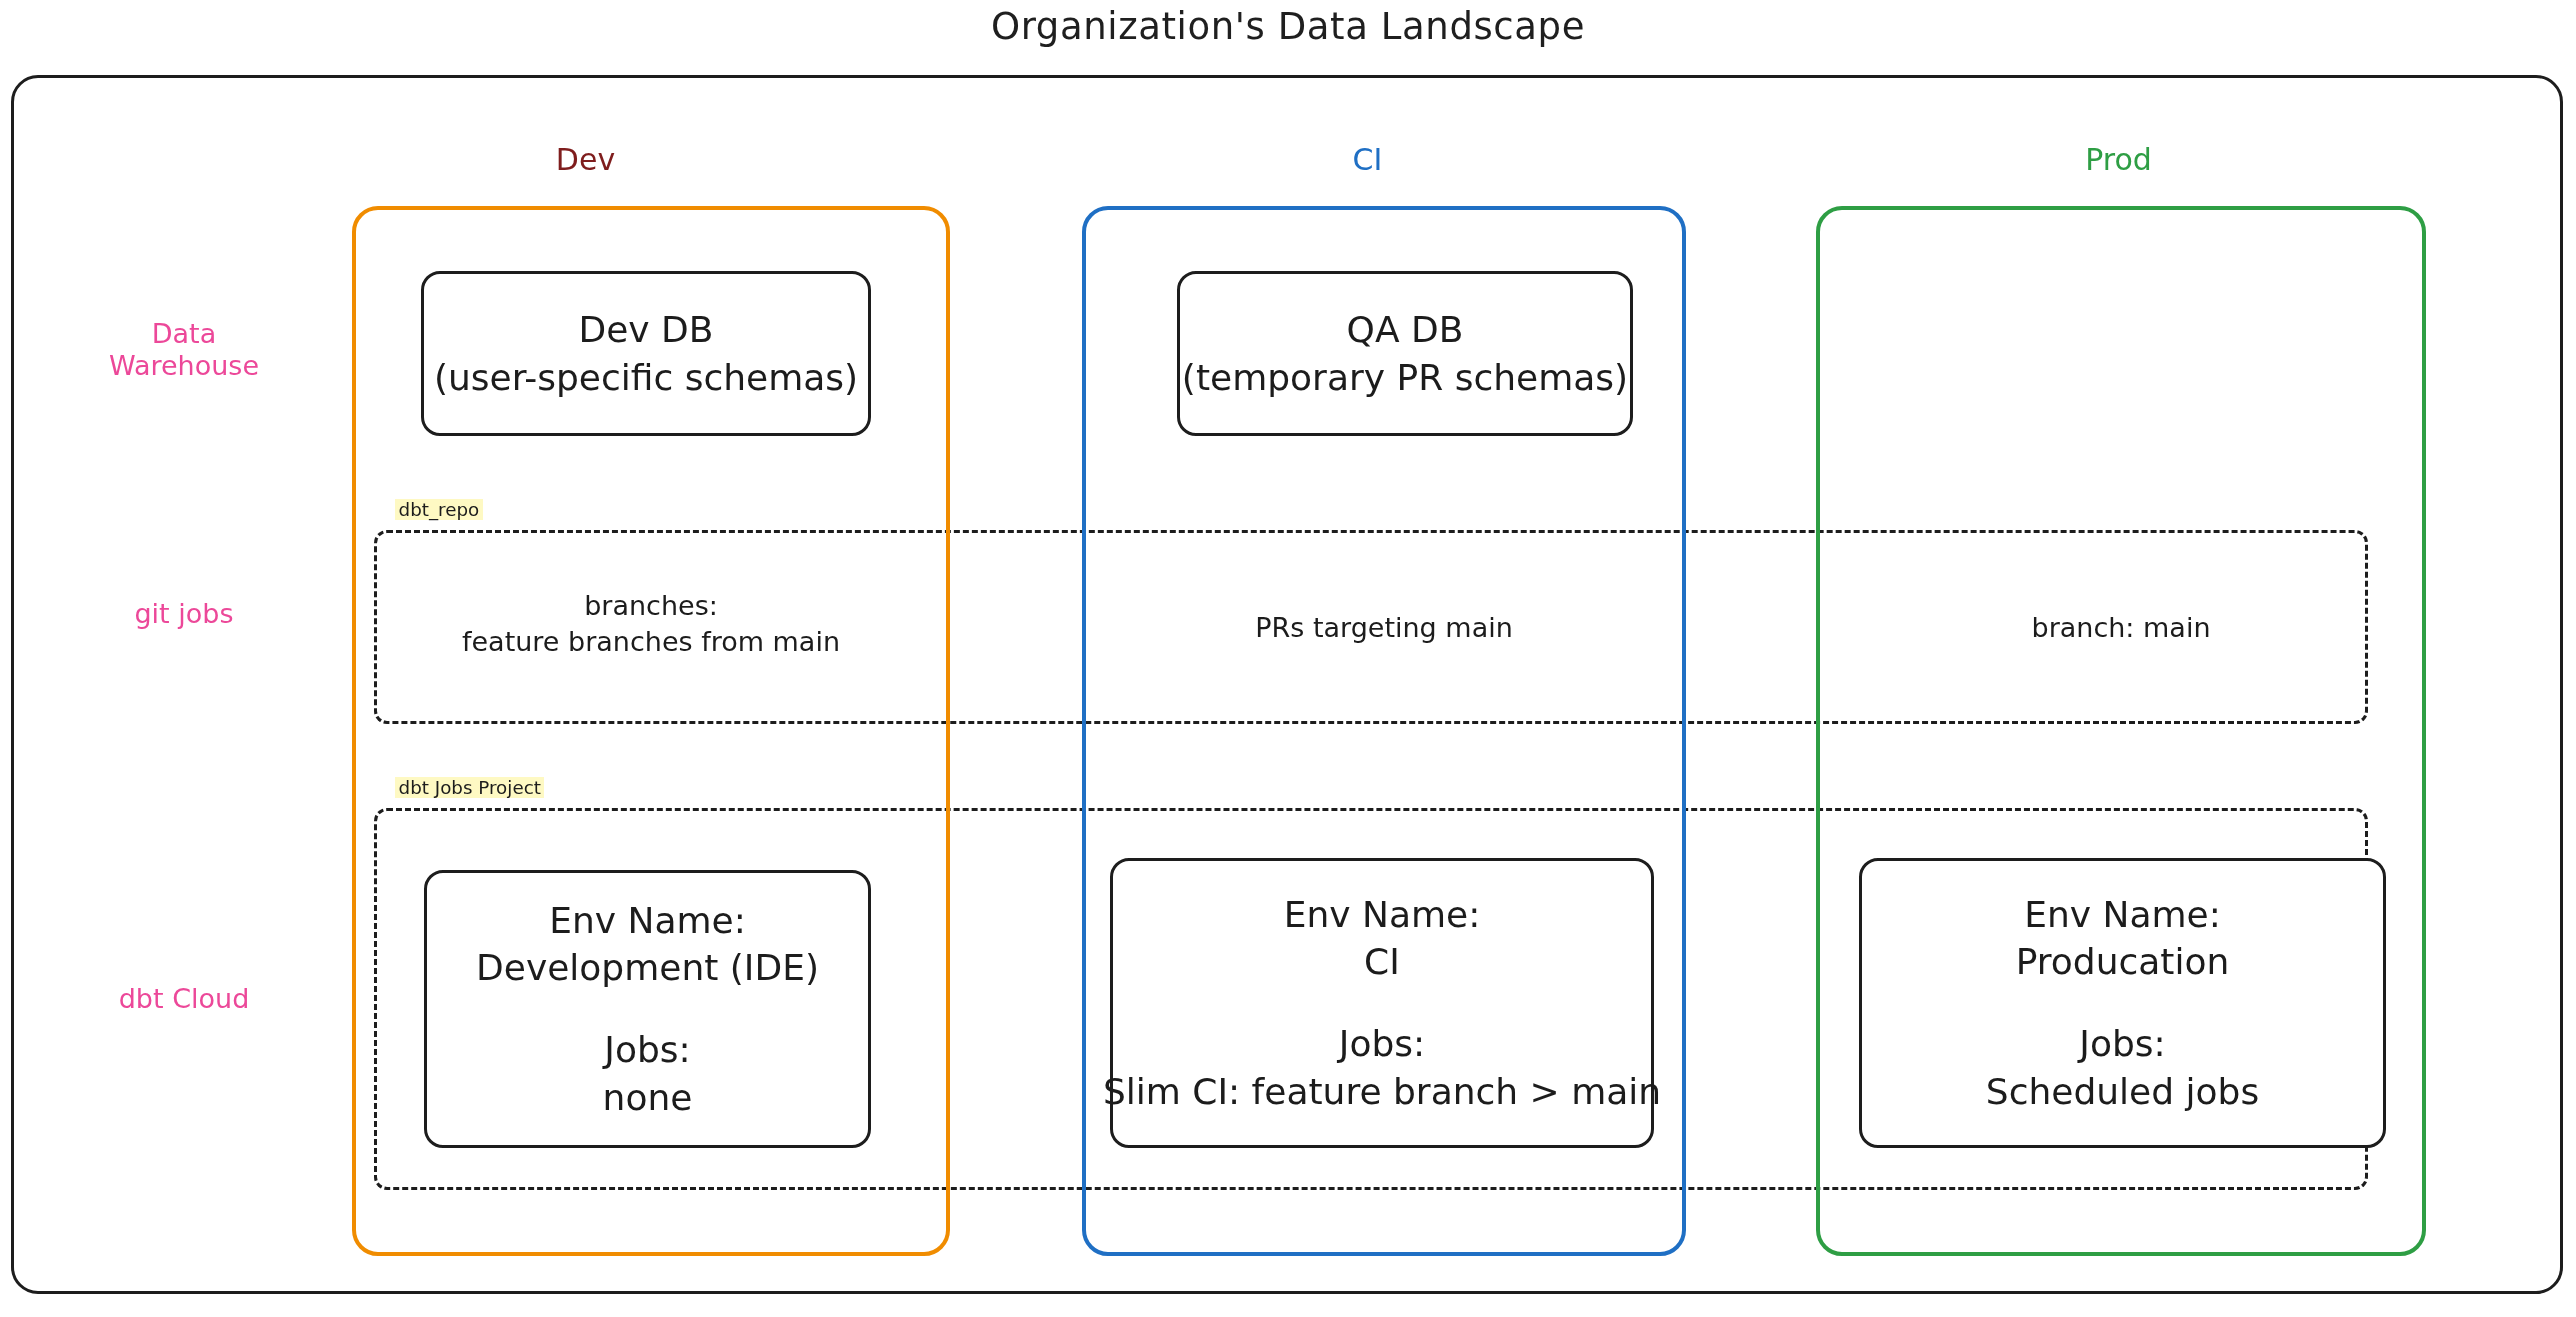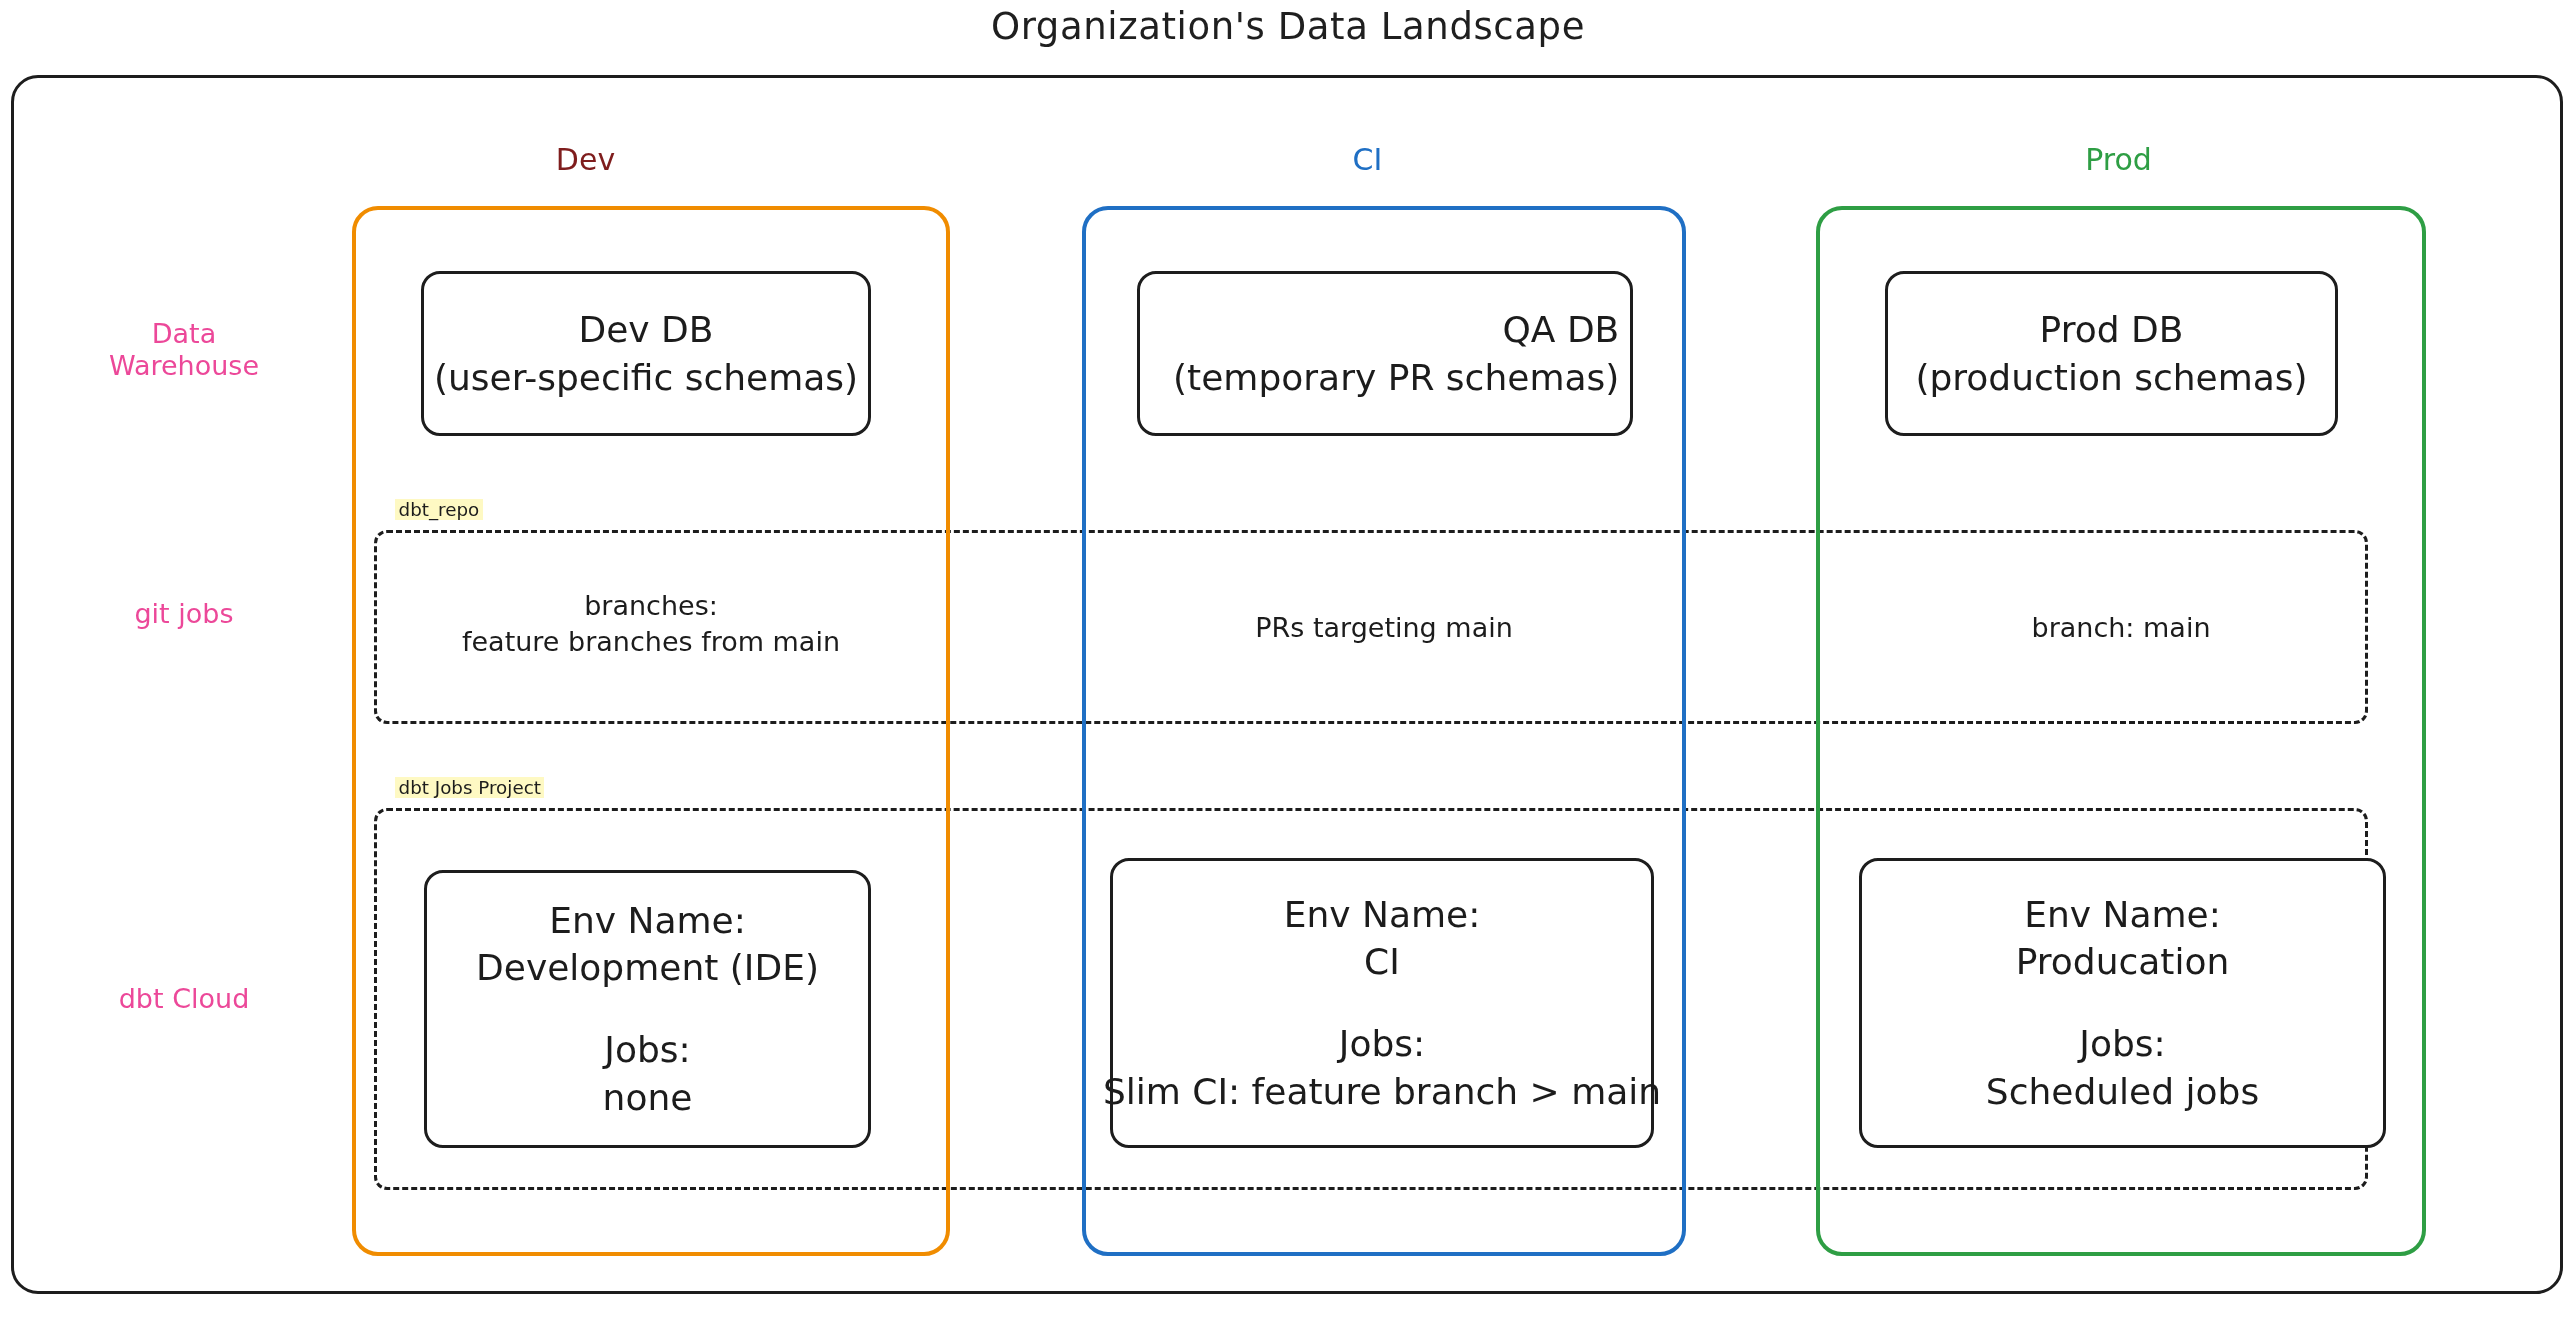--- a/index.html
+++ b/index.html
@@ -124,21 +124,21 @@
     font-size: 36px;
     line-height: 1.32;
     color: #1c1c1c;
     padding: 6px 10.7px;
   }
   .node .line { display: block; white-space: nowrap; }
   .node .spacer { display: block; height: 34px; }
 
   
   #node-dev-db  { left: 421px;  top: 271px; width: 450px; height: 165px; }
-  #node-qa-db   { left: 1137px; top: 271px; width: 496px; height: 165px; align-items: flex-end; }
+  #node-qa-db   { left: 1177px; top: 271px; width: 456px; height: 165px; }
   #node-prod-db { left: 1885px; top: 271px; width: 453px; height: 165px; }
 
   
   .git-text {
     position: absolute;
     text-align: center;
     font-size: 27px;
     line-height: 1.32;
     color: #1c1c1c;
     white-space: nowrap;
@@ -186,24 +186,20 @@
   <div class="env-col" id="col-prod" style="border-color: rgb(46, 158, 68);"></div>
 
   <div class="node" id="node-dev-db">
     <span class="line">Dev DB</span>
     <span class="line">(user-specific schemas)</span>
   </div>
   <div class="node" id="node-qa-db">
     <span class="line">QA DB</span>
     <span class="line">(temporary PR schemas)</span>
   </div>
-  <div class="node" id="node-prod-db">
-    <span class="line">Prod DB</span>
-    <span class="line">(production schemas)</span>
-  </div>
 
   <div class="git-text" id="git-dev">
     <div>branches:</div>
     <div>feature branches from main</div>
   </div>
   <div class="git-text" id="git-ci">
     <div>PRs targeting main</div>
   </div>
   <div class="git-text" id="git-prod">
     <div>branch: main</div>

